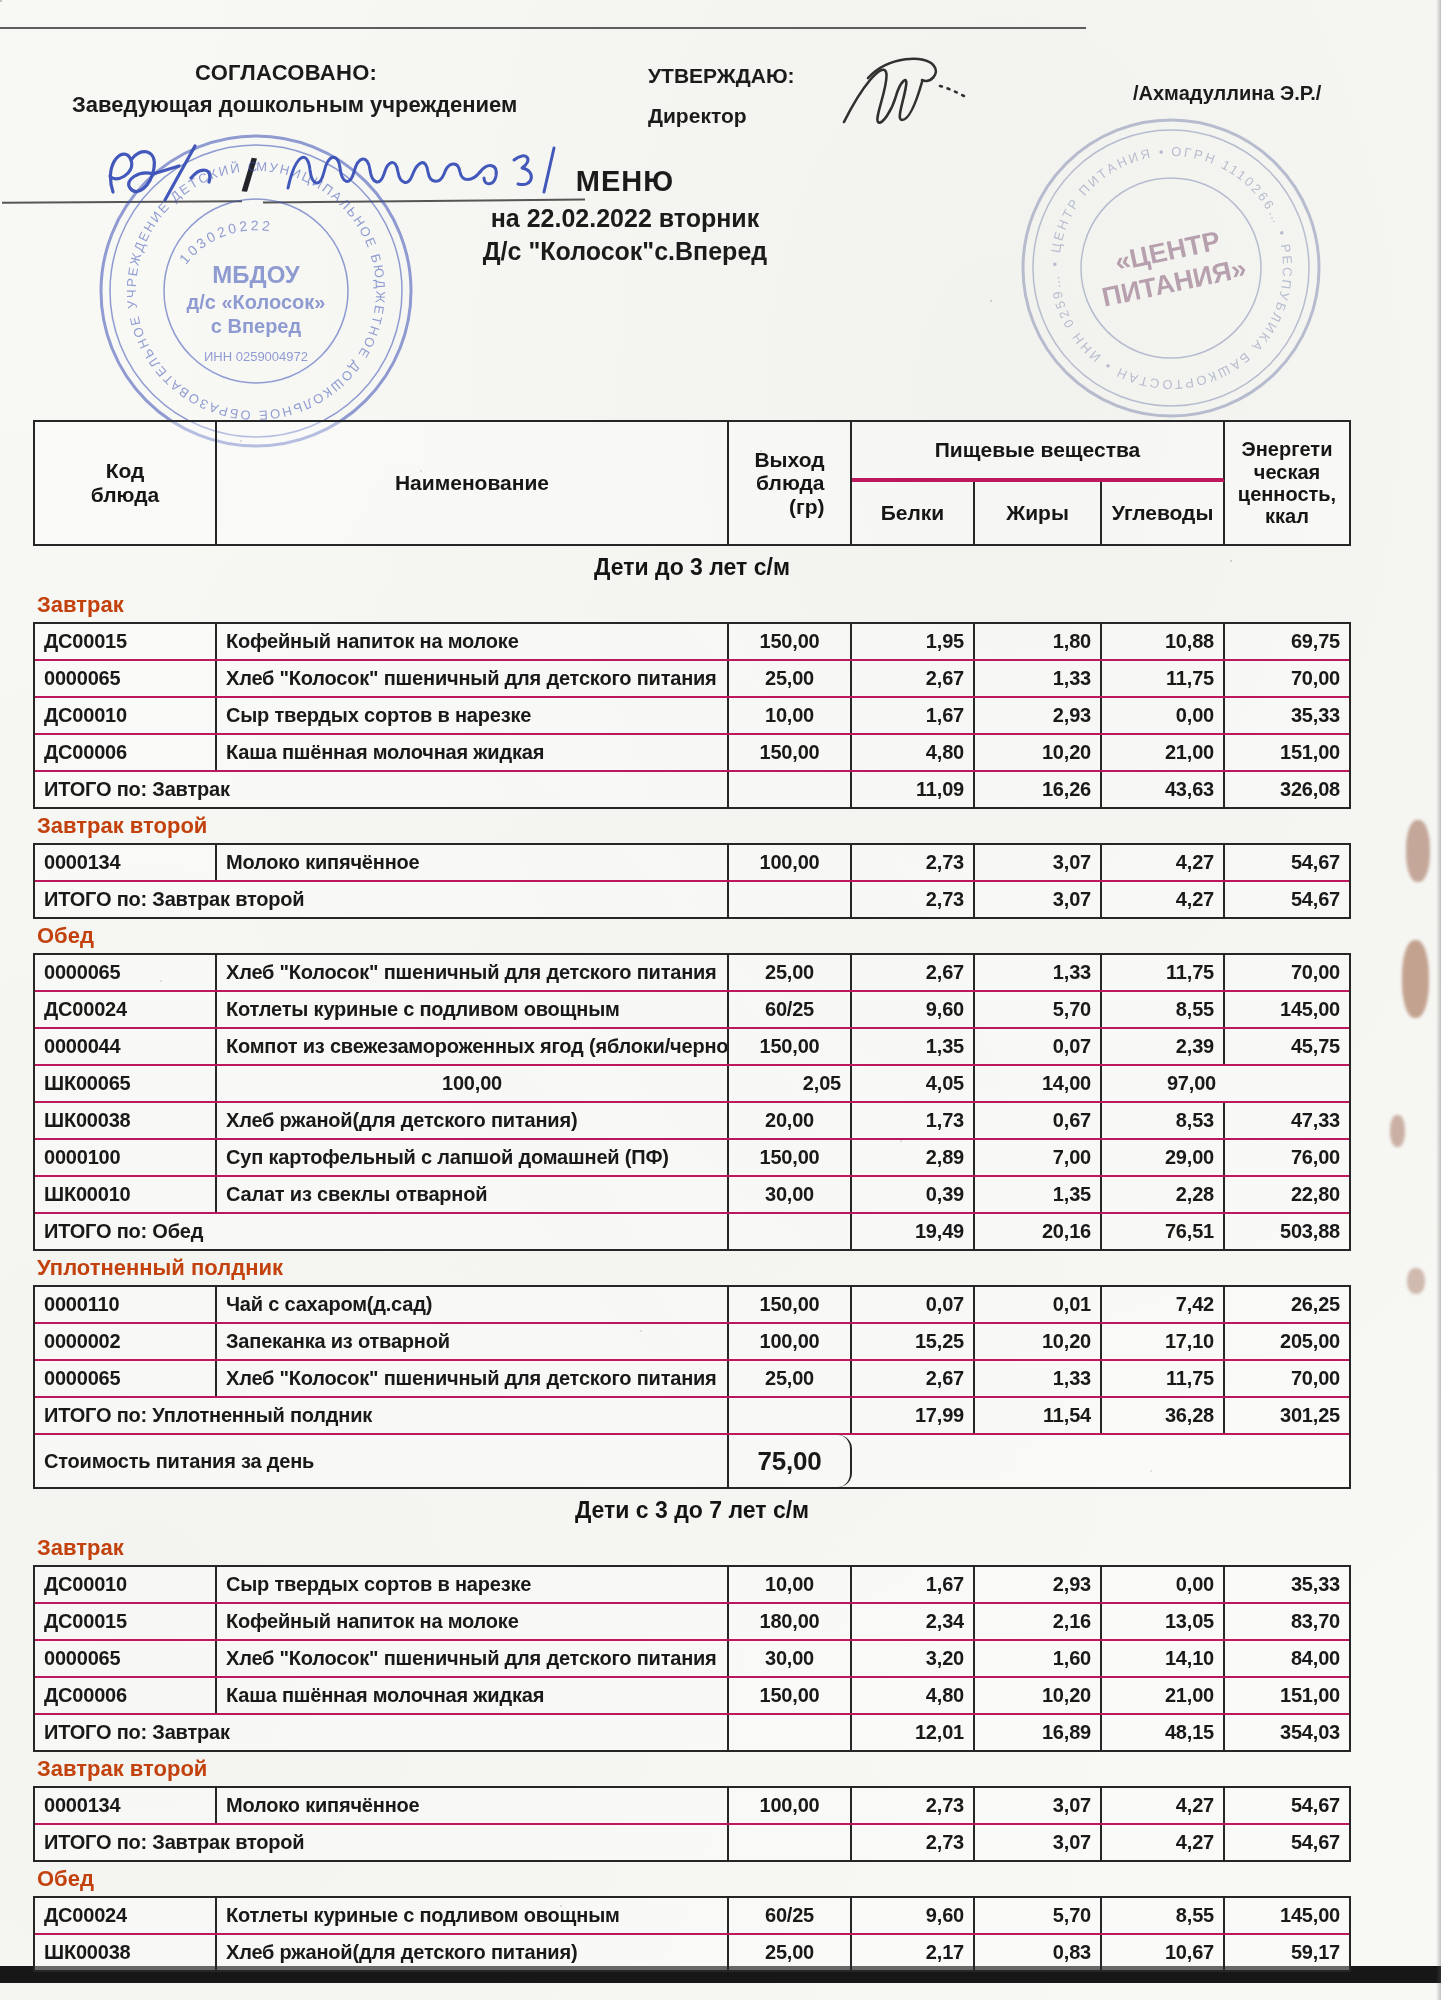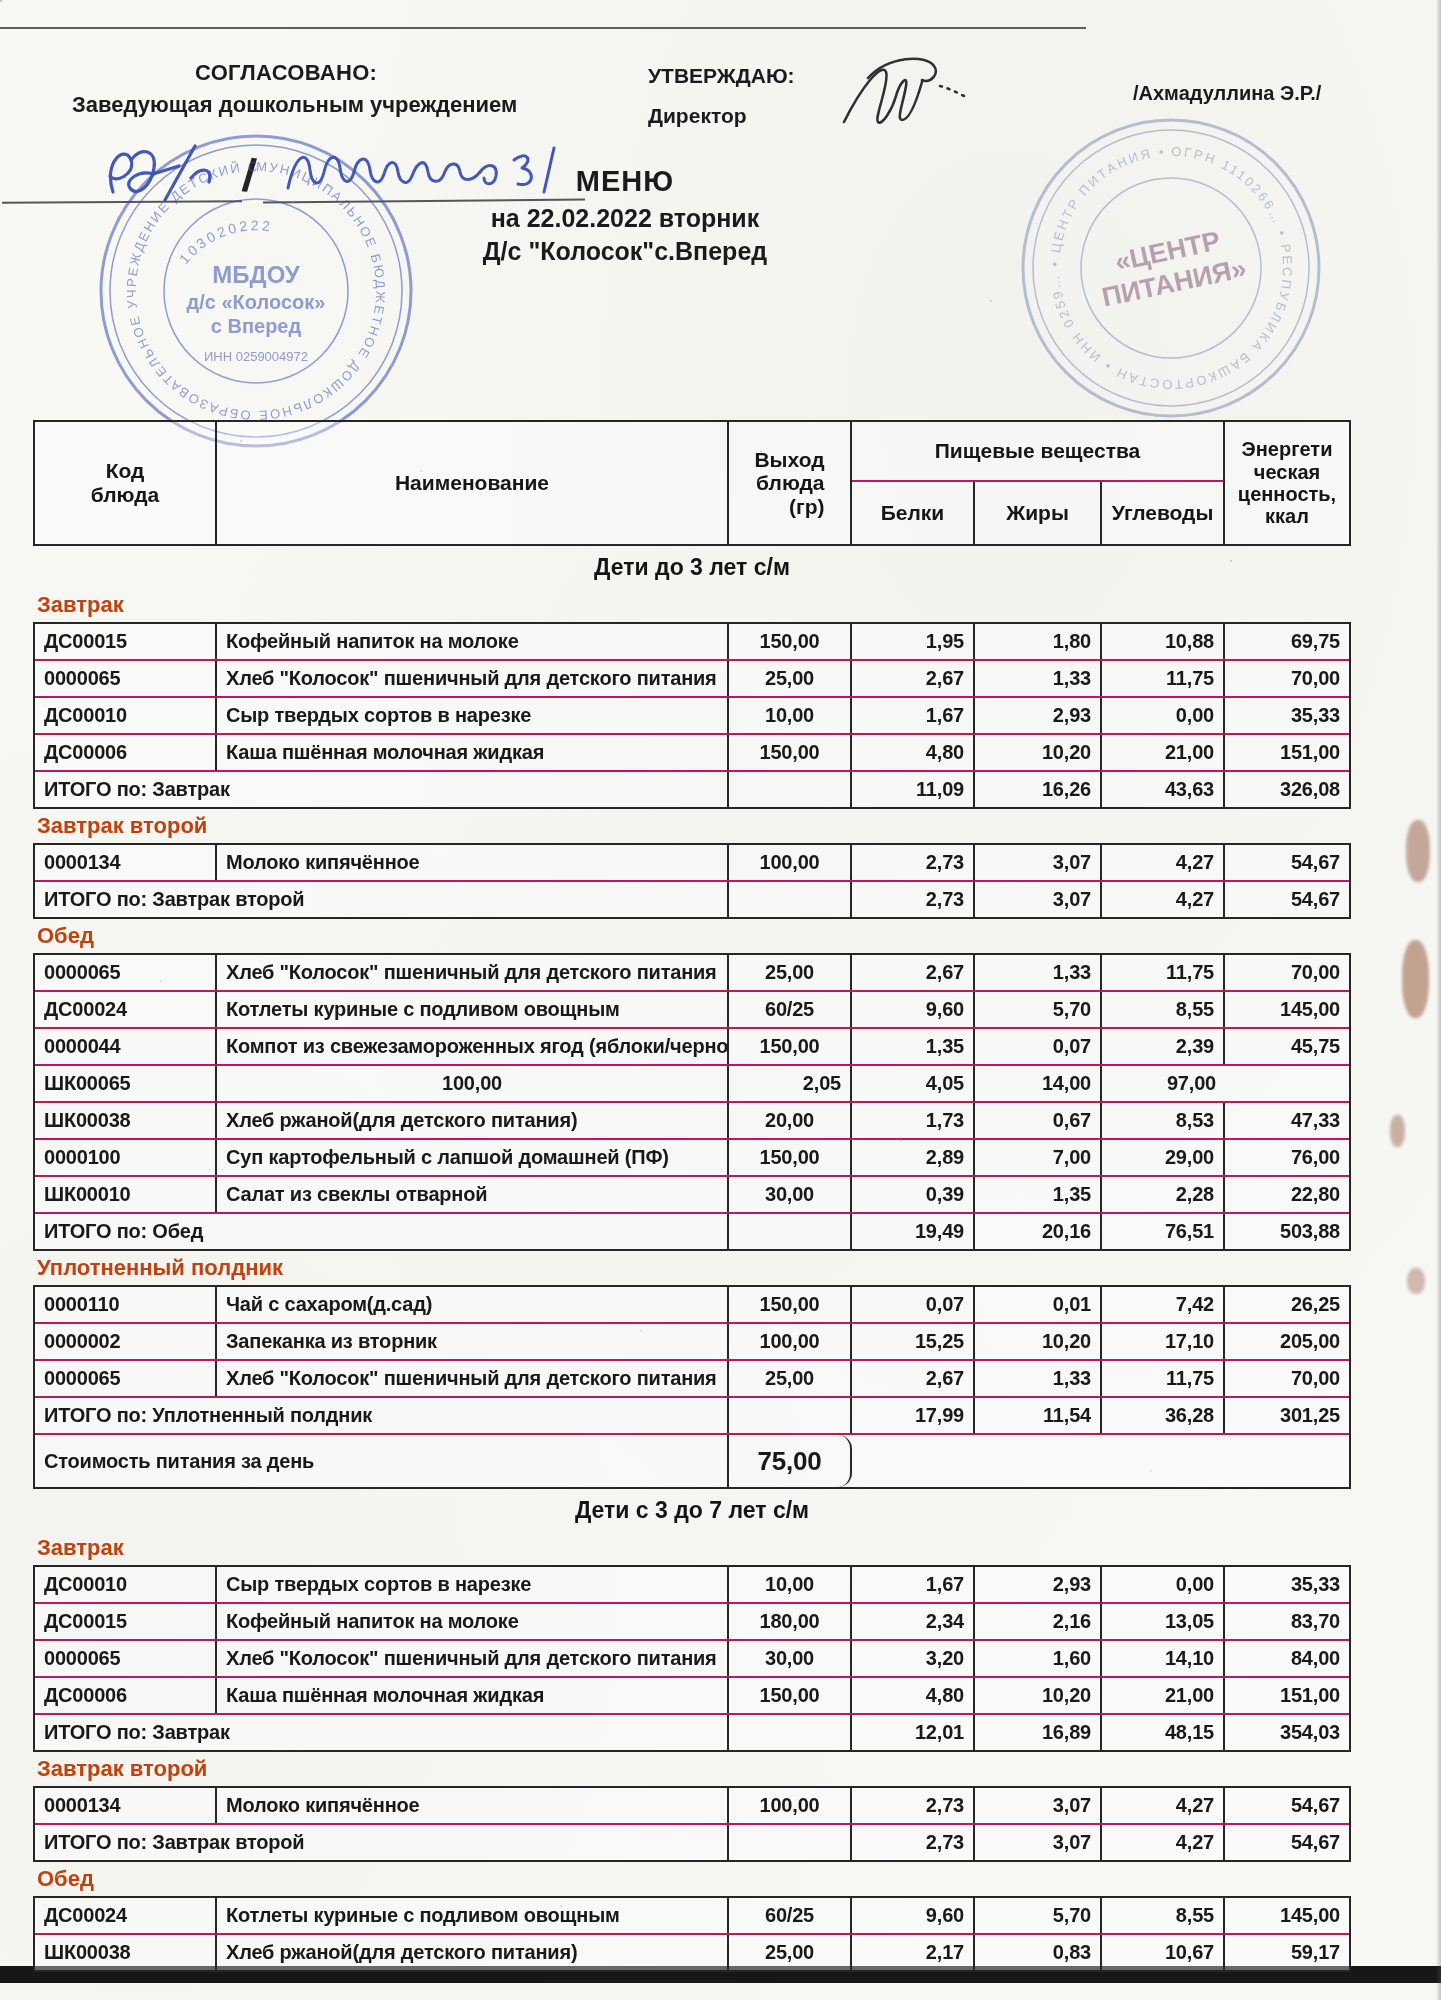--- a/index.html
+++ b/index.html
@@ -49,21 +49,21 @@
   
   .table-flow{left:33px;top:420px;width:1318px;}
   .grid7{display:grid;grid-template-columns:182px 512px 123px 123px 127px 123px 124px;}
   .box{border:2px solid #262626;background:rgba(255,255,255,.35);}
   .hdr{height:122px;grid-template-rows:60px 62px;}
   .hcell{border-right:2px solid #262626;display:flex;align-items:center;justify-content:center;
     text-align:center;font-weight:700;font-size:21px;line-height:1.12;color:#161616;padding:2px 4px;box-sizing:border-box;}
   .h-code{grid-area:1/1/3/2;}
   .h-name{grid-area:1/2/3/3;}
   .h-portion{grid-area:1/3/3/4;text-align:right;}
-  .h-nutr{grid-area:1/4/2/7;border-bottom:2px solid #be185d;}
+  .h-nutr{grid-area:1/4/2/7;border-bottom:4px solid #be185d;}
   .h-prot{grid-area:2/4/3/5;}
   .h-fat{grid-area:2/5/3/6;}
   .h-carb{grid-area:2/6/3/7;}
   .h-energy{grid-area:1/7/3/8;border-right:none;font-size:20px;}
 
   .age-title{height:42px;display:flex;align-items:center;justify-content:center;
     font-size:23px;font-weight:700;color:#141414;}
   .sec-label{height:34px;display:flex;align-items:flex-end;padding:0 0 4px 4px;
     font-size:22px;font-weight:700;color:#c2410c;box-sizing:border-box;}
   .row{border-bottom:2px solid #be185d;}
@@ -348,21 +348,21 @@
           <div class="cell">0000110</div>
           <div class="cell">Чай с сахаром(д.сад)</div>
           <div class="cell c-mid">150,00</div>
           <div class="cell c-num">0,07</div>
           <div class="cell c-num">0,01</div>
           <div class="cell c-num">7,42</div>
           <div class="cell c-num">26,25</div>
         </div>
         <div class="grid7 row">
           <div class="cell">0000002</div>
-          <div class="cell">Запеканка из вторник</div>
+          <div class="cell">Запеканка из отварной</div>
           <div class="cell c-mid">100,00</div>
           <div class="cell c-num">15,25</div>
           <div class="cell c-num">10,20</div>
           <div class="cell c-num">17,10</div>
           <div class="cell c-num">205,00</div>
         </div>
         <div class="grid7 row">
           <div class="cell">0000065</div>
           <div class="cell">Хлеб "Колосок" пшеничный для детского питания</div>
           <div class="cell c-mid">25,00</div>

